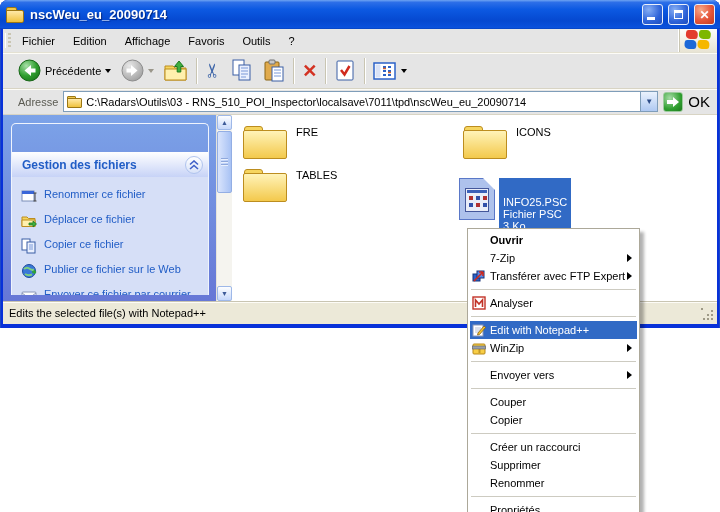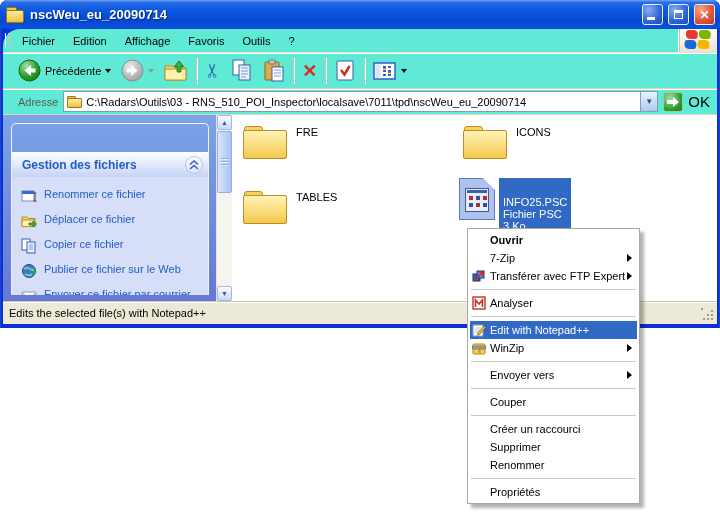--- a/index.html
+++ b/index.html
@@ -22,21 +22,21 @@
               overflow:hidden; text-shadow:1px 1px 1px #00257E; }
   .cap-btn { width:21px; height:21px; border-radius:3px; border:1px solid #EAF0FB;
               display:flex; align-items:center; justify-content:center; flex:none; position:relative; }
   .cap-blue { background:radial-gradient(circle at 30% 25%,#86AEF4,#2E63D8 60%,#1C4CBE); }
   .cap-red  { background:radial-gradient(circle at 30% 25%,#F6A988,#E5563A 55%,#C1391E); }
   .glyph-min { position:absolute; left:4px; bottom:4px; width:8px; height:3px; background:#fff; }
   .glyph-max { width:9px; height:9px; border:1px solid #fff; border-top-width:3px; }
   .glyph-close { color:#fff; font-size:12px; font-weight:bold; line-height:1; }
 
   .chrome { position:absolute; left:3px; right:3px; top:29px; bottom:4px;
-            background:#5eead4; display:flex; flex-direction:column;border-radius:17px; }
+            background:#e5e5e5; display:flex; flex-direction:column; }
 
   
   .menubar { height:24px; display:flex; align-items:stretch; border-bottom:1px solid #E4E1D2; }
   .grip { width:7px; flex:none; margin:4px 1px 4px 2px;
           background:repeating-linear-gradient(180deg,#C9C5B2 0 2px,transparent 2px 4px);
           background-size:3px 100%; background-repeat:no-repeat; background-position:2px 0;
           border-left:1px solid #fff; }
   .menu-item { padding:0 9px; font-size:11px; display:flex; align-items:center; color:#000; }
   .menubar-spacer { flex:1; }
   .winlogo-cell { width:38px; border-left:1px solid #C9C5B2; box-shadow:-1px 0 0 #fff;
@@ -359,21 +359,21 @@
 
       <div class="filesarea">
         <div class="tile" style="left:11px; top:11px;">
           <span class="folder-icon"></span>
           <span class="tile-label">FRE</span>
         </div>
         <div class="tile" style="left:231px; top:11px;">
           <span class="folder-icon"></span>
           <span class="tile-label">ICONS</span>
         </div>
-        <div class="tile" style="left:11px; top:76px;">
+        <div class="tile" style="left:11px; top:54px;">
           <span class="folder-icon"></span>
           <span class="tile-label">TABLES</span>
         </div>
         <div class="tile" style="left:227px; top:63px; gap:4px; align-items:flex-start;">
           <span class="psc-icon">
               <span class="psc-inner"></span>
             </span>
           <span class="sel-labels">
             <span style="display:block;">INFO25.PSC</span>
             <span style="display:block;">Fichier PSC</span>
@@ -436,20 +436,23 @@
   </div>
   <div class="cm-sep"></div>
   <div class="cm-item">
     <span>Envoyer vers</span>
     <span class="cm-arrow"></span>
   </div>
   <div class="cm-sep"></div>
   <div class="cm-item">
     <span>Couper</span>
   </div>
+  <div class="cm-item">
+    <span>Copier</span>
+  </div>
   <div class="cm-sep"></div>
   <div class="cm-item">
     <span>Créer un raccourci</span>
   </div>
   <div class="cm-item">
     <span>Supprimer</span>
   </div>
   <div class="cm-item">
     <span>Renommer</span>
   </div>

